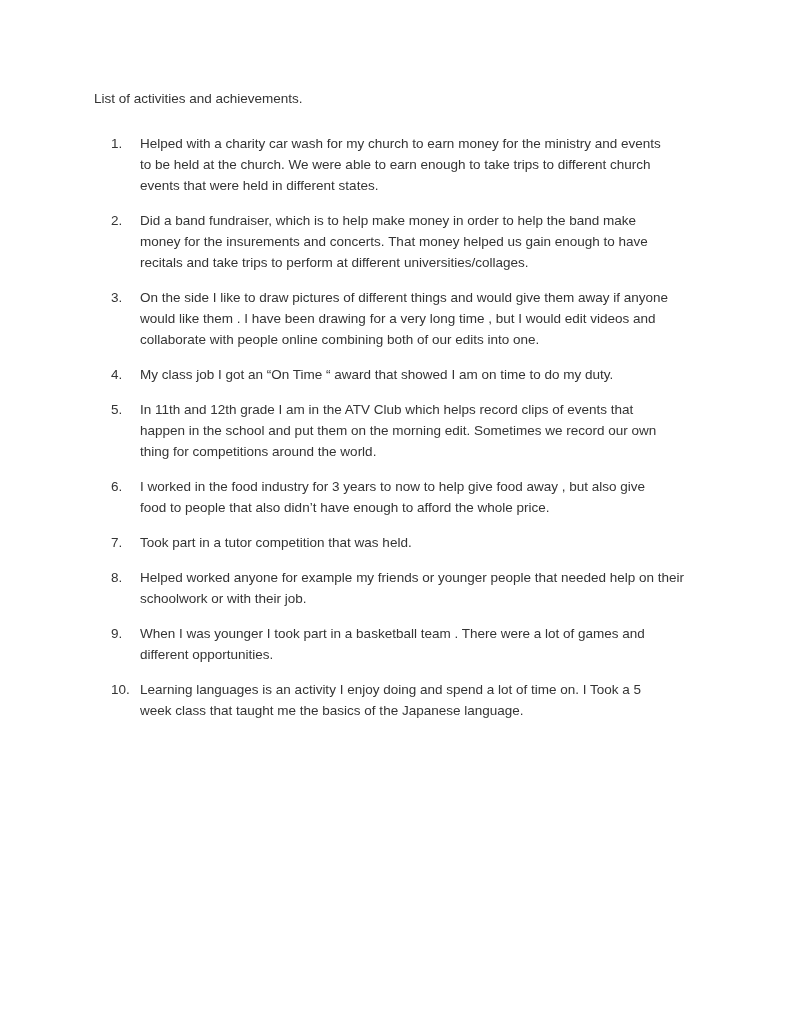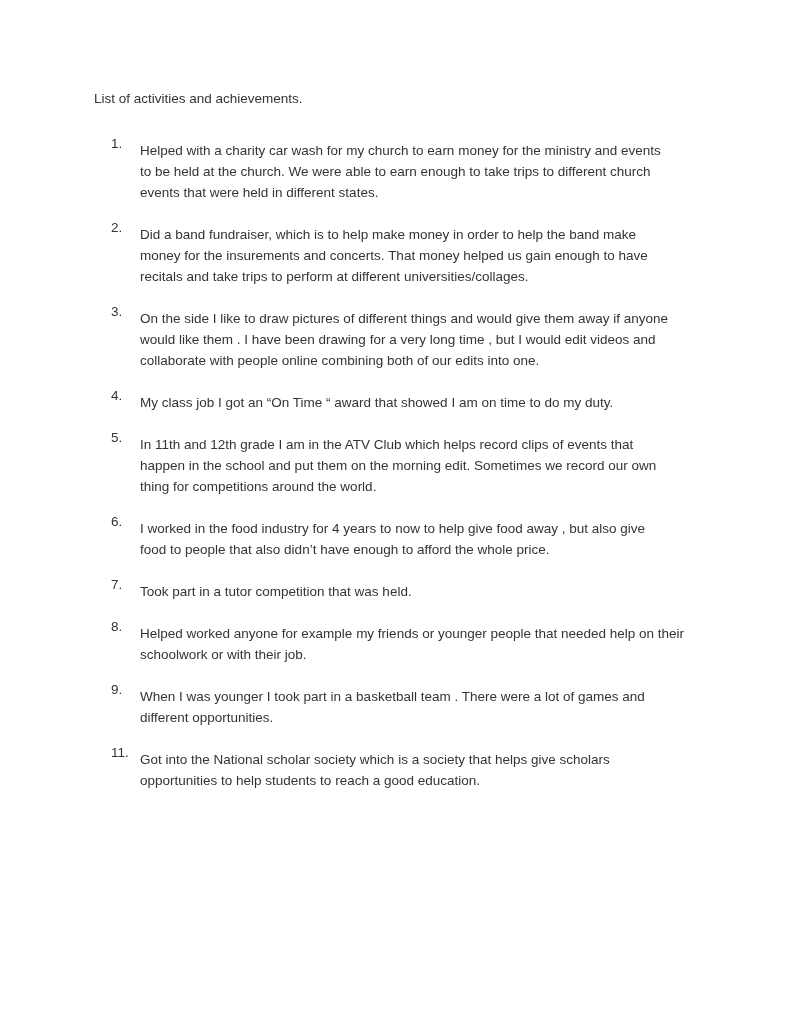--- a/index.html
+++ b/index.html
@@ -30,21 +30,20 @@
   }
   .item-number {
     flex: 0 0 46px;
     width: 46px;
     box-sizing: border-box;
     padding-left: 17px;
   }
   .item-text {
     flex: 1 1 auto;
     white-space: pre-line;
-    margin-top: 7px;
   }
 </style>
 </head>
 <body>
 
 <div class="page">
   <p class="doc-title">List of activities and achievements.</p>
 
   <div class="list">
     <div class="list-item">
@@ -70,36 +69,36 @@
       <span class="item-text">My class job I got an “On Time “ award that showed I am on time to do my duty.</span>
     </div>
     <div class="list-item">
       <span class="item-number">5.</span>
       <span class="item-text">In 11th and 12th grade I am in the ATV Club which helps record clips of events that
 happen in the school and put them on the morning edit. Sometimes we record our own
 thing for competitions around the world.</span>
     </div>
     <div class="list-item">
       <span class="item-number">6.</span>
-      <span class="item-text">I worked in the food industry for 4 years to now to help give food away , but also give
+      <span class="item-text">I worked in the food industry for 3 years to now to help give food away , but also give
 food to people that also didn’t have enough to afford the whole price.</span>
     </div>
     <div class="list-item">
       <span class="item-number">7.</span>
       <span class="item-text">Took part in a tutor competition that was held.</span>
     </div>
     <div class="list-item">
       <span class="item-number">8.</span>
       <span class="item-text">Helped worked anyone for example my friends or younger people that needed help on their
 schoolwork or with their job.</span>
     </div>
     <div class="list-item">
       <span class="item-number">9.</span>
       <span class="item-text">When I was younger I took part in a basketball team . There were a lot of games and
 different opportunities.</span>
     </div>
     <div class="list-item">
-      <span class="item-number">11.</span>
-      <span class="item-text">Got into the National scholar society which is a society that helps give scholars
-opportunities to help students to reach a good education.</span>
+      <span class="item-number">10.</span>
+      <span class="item-text">Learning languages is an activity I enjoy doing and spend a lot of time on. I Took a 5
+week class that taught me the basics of the Japanese language.</span>
     </div>
   </div>
 </div>
 
 </body></html>

